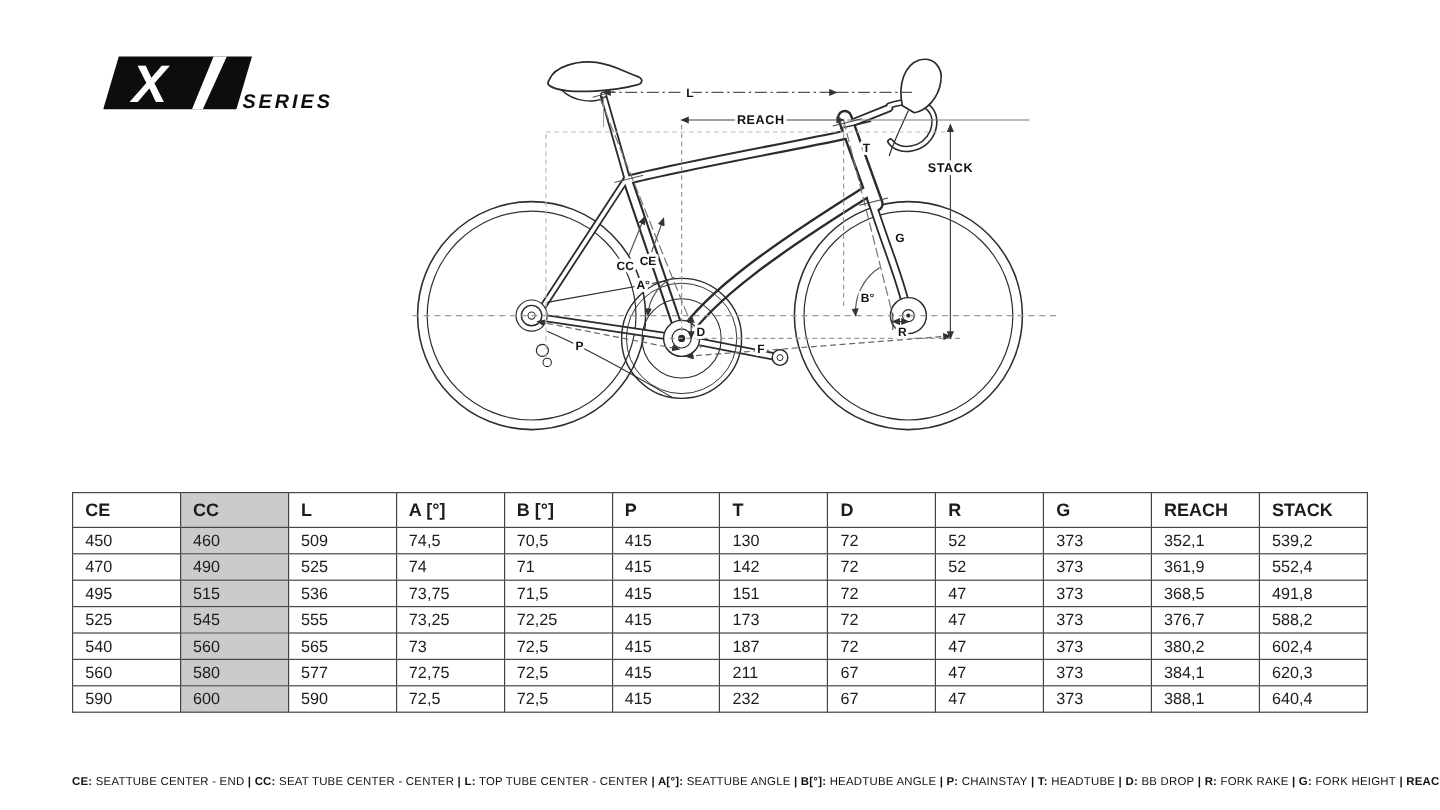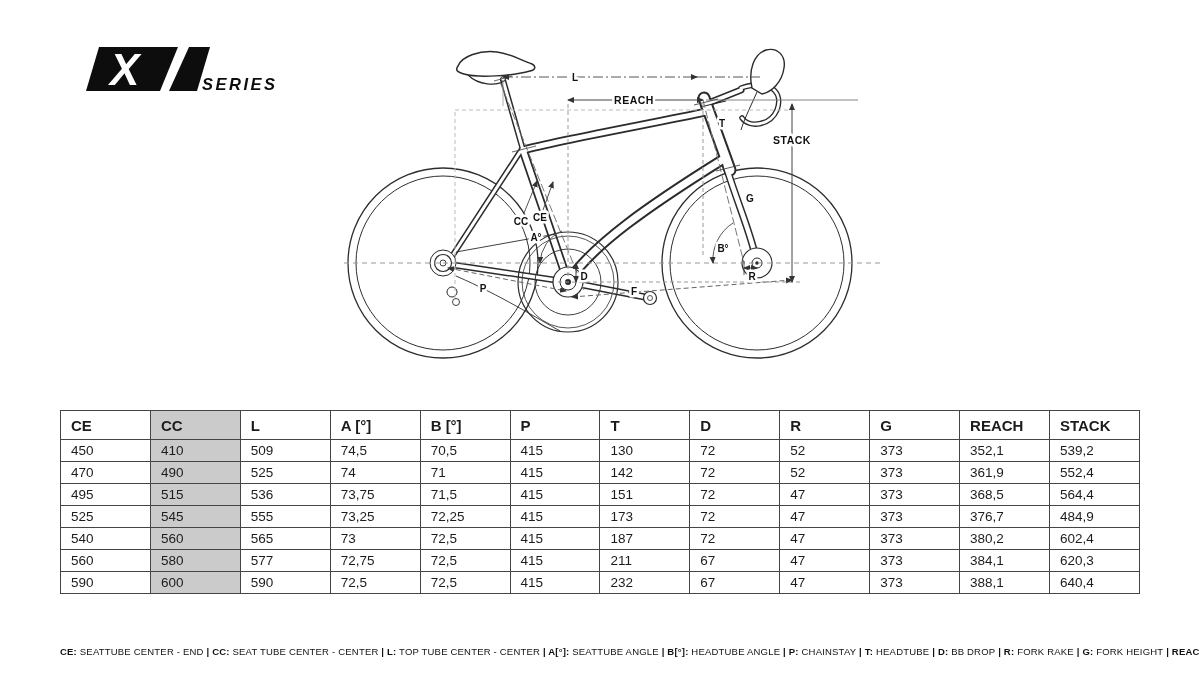--- a/index.html
+++ b/index.html
@@ -179,21 +179,21 @@
           <th>D</th>
           <th>R</th>
           <th>G</th>
           <th>REACH</th>
           <th>STACK</th>
         </tr>
     </thead>
     <tbody>
         <tr>
           <td>450</td>
-          <td class="hl">410</td>
+          <td class="hl">460</td>
           <td>509</td>
           <td>74,5</td>
           <td>70,5</td>
           <td>415</td>
           <td>130</td>
           <td>72</td>
           <td>52</td>
           <td>373</td>
           <td>352,1</td>
           <td>539,2</td>
@@ -217,35 +217,35 @@
           <td class="hl">515</td>
           <td>536</td>
           <td>73,75</td>
           <td>71,5</td>
           <td>415</td>
           <td>151</td>
           <td>72</td>
           <td>47</td>
           <td>373</td>
           <td>368,5</td>
-          <td>564,4</td>
+          <td>491,8</td>
         </tr>
         <tr>
           <td>525</td>
           <td class="hl">545</td>
           <td>555</td>
           <td>73,25</td>
           <td>72,25</td>
           <td>415</td>
           <td>173</td>
           <td>72</td>
           <td>47</td>
           <td>373</td>
           <td>376,7</td>
-          <td>484,9</td>
+          <td>588,2</td>
         </tr>
         <tr>
           <td>540</td>
           <td class="hl">560</td>
           <td>565</td>
           <td>73</td>
           <td>72,5</td>
           <td>415</td>
           <td>187</td>
           <td>72</td>

